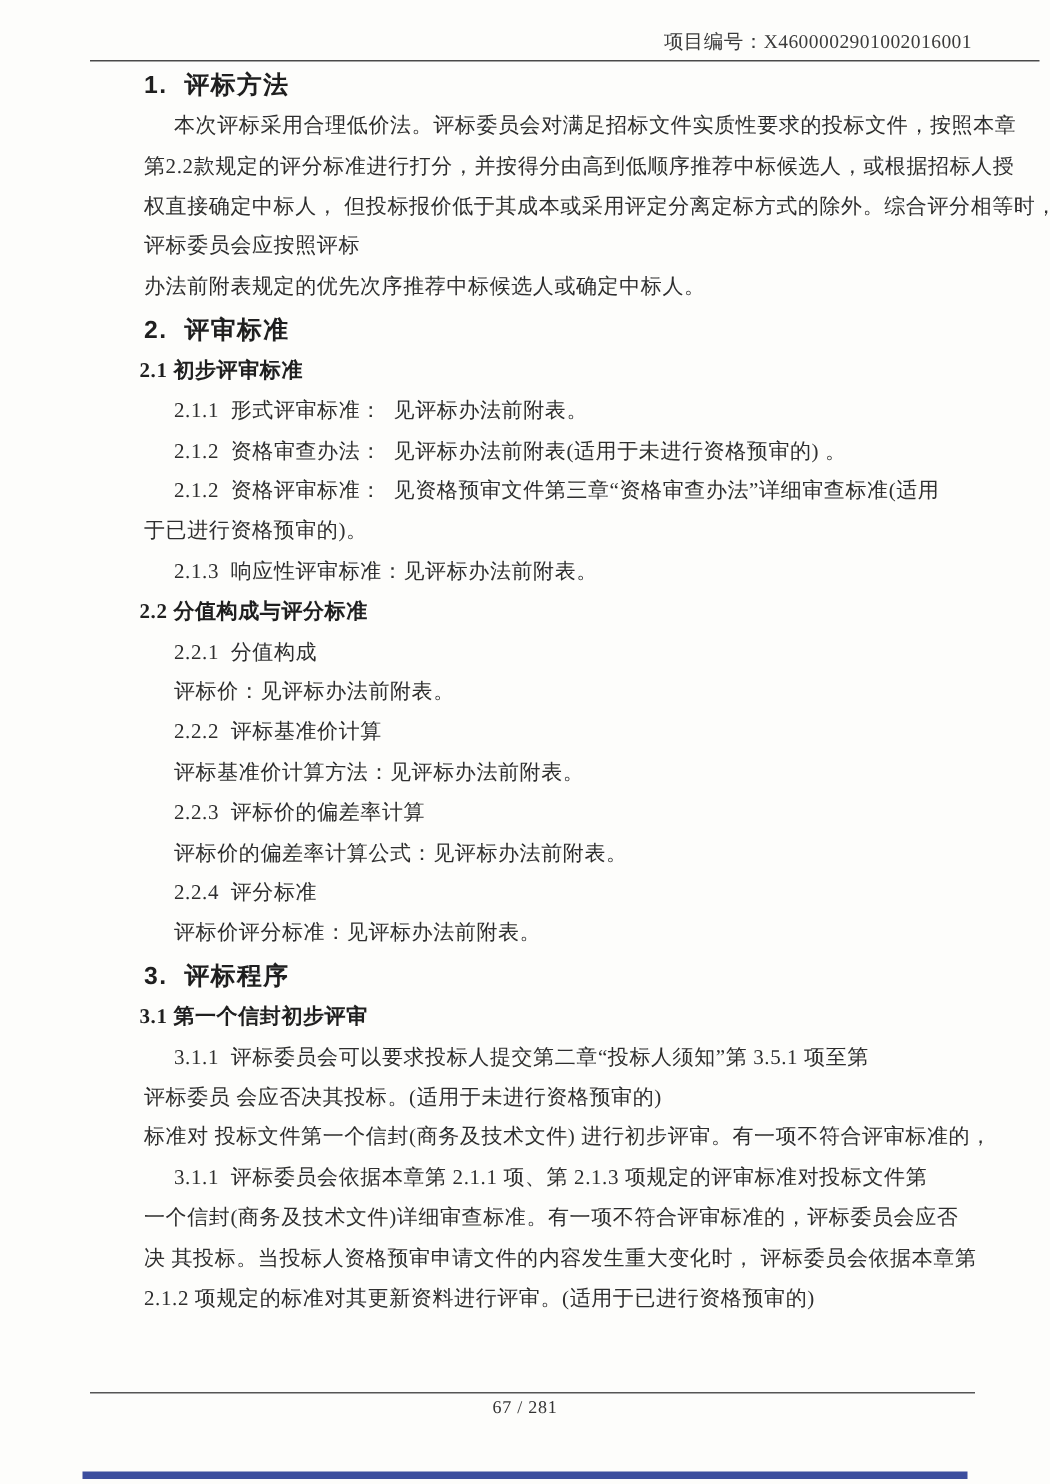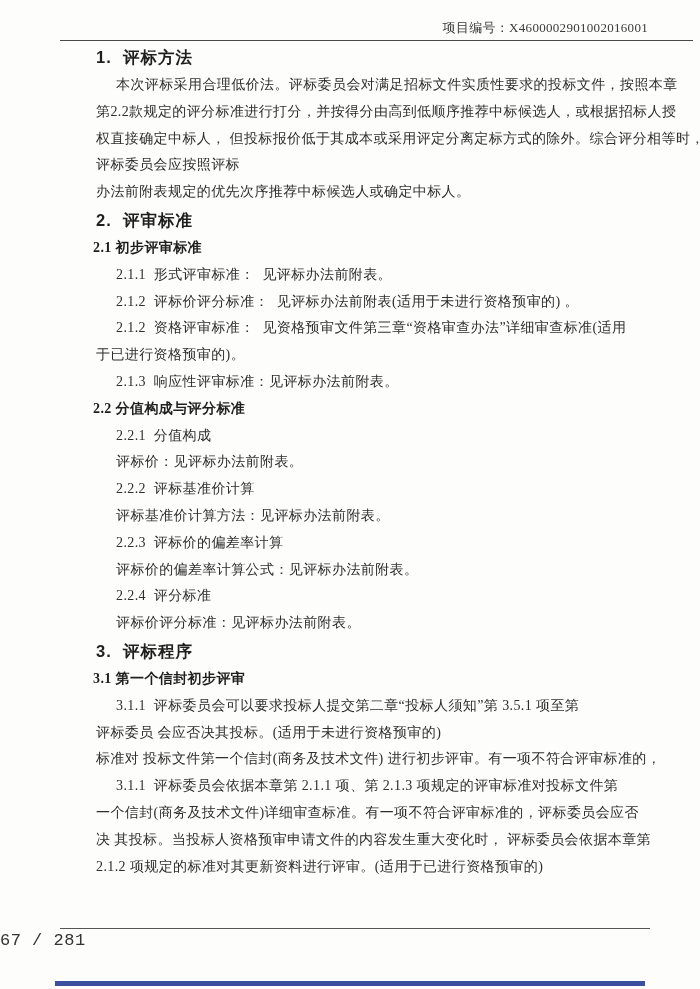--- a/index.html
+++ b/index.html
@@ -77,23 +77,23 @@
     left: 60px;
     width: 590px;
     height: 1px;
     background: #555555;
   }
   .page-number {
     position: absolute;
     top: 931px;
     left: 0;
     width: 700px;
-    text-align: left;
-    font-family: Liberation Mono, monospace;
-    font-size: 17px;
+    text-align: center;
+    font-family: Liberation Serif, serif;
+    font-size: 12px;
     color: #333333;
     letter-spacing: 0.5px;
   }
   .bottom-accent-bar {
     position: absolute;
     top: 981px;
     left: 55px;
     width: 590px;
     height: 5px;
     background: #3c4e9e;
@@ -111,21 +111,21 @@
   <div class="content">
       <p class="h1">1.  评标方法</p>
       <p class="indent">本次评标采用合理低价法。评标委员会对满足招标文件实质性要求的投标文件，按照本章</p>
       <p class="">第2.2款规定的评分标准进行打分，并按得分由高到低顺序推荐中标候选人，或根据招标人授</p>
       <p class="">权直接确定中标人， 但投标报价低于其成本或采用评定分离定标方式的除外。综合评分相等时，</p>
       <p class="">评标委员会应按照评标</p>
       <p class="">办法前附表规定的优先次序推荐中标候选人或确定中标人。</p>
       <p class="h1">2.  评审标准</p>
       <p class="h2">2.1 初步评审标准</p>
       <p class="indent">2.1.1  形式评审标准：  见评标办法前附表。</p>
-      <p class="indent">2.1.2  评标价评分标准：  见评标办法前附表(适用于未进行资格预审的) 。</p>
+      <p class="indent">2.1.2  资格审查办法：  见评标办法前附表(适用于未进行资格预审的) 。</p>
       <p class="indent">2.1.2  资格评审标准：  见资格预审文件第三章“资格审查办法”详细审查标准(适用</p>
       <p class="">于已进行资格预审的)。</p>
       <p class="indent">2.1.3  响应性评审标准：见评标办法前附表。</p>
       <p class="h2">2.2 分值构成与评分标准</p>
       <p class="indent">2.2.1  分值构成</p>
       <p class="indent">评标价：见评标办法前附表。</p>
       <p class="indent">2.2.2  评标基准价计算</p>
       <p class="indent">评标基准价计算方法：见评标办法前附表。</p>
       <p class="indent">2.2.3  评标价的偏差率计算</p>
       <p class="indent">评标价的偏差率计算公式：见评标办法前附表。</p>

